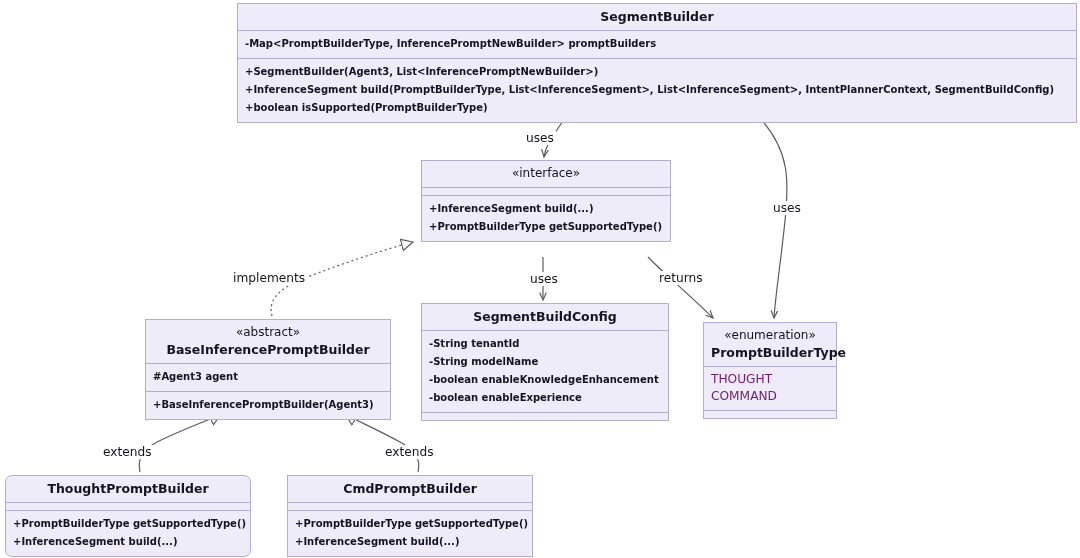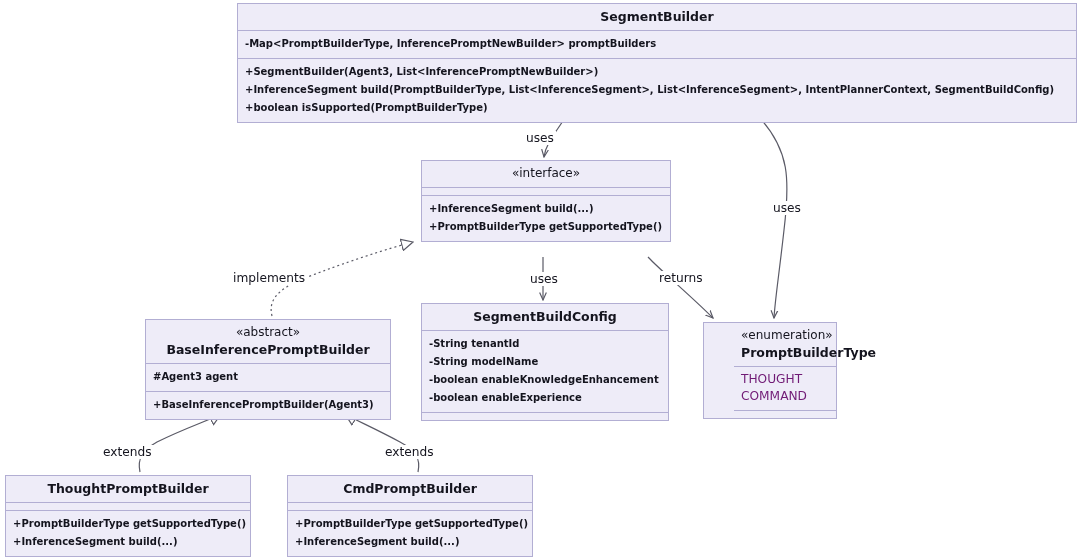--- a/index.html
+++ b/index.html
@@ -84,22 +84,22 @@
     white-space: nowrap;
     z-index: 8;
     line-height: 14px;
     text-align: right;
   }
   
   #box-segmentbuilder { left: 237px; top: 3px;  width: 840px; }
   #box-interface      { left: 421px; top: 160px; width: 250px; }
   #box-abstract       { left: 145px; top: 319px; width: 246px; }
   #box-config         { left: 421px; top: 303px; width: 248px; }
-  #box-enum           { left: 703px; top: 322px; width: 134px; padding-left: 30px; }
-  #box-thought        { left: 5px;   top: 475px; width: 246px; }
+  #box-enum           { left: 703px; top: 322px; width: 134px; }
+  #box-thought        { left: 5px;   top: 475px; width: 246px; border-radius: 7px; }
   #box-cmd            { left: 287px; top: 475px; width: 246px; }
 </style>
 </head>
 <body>
 
 <div id="canvas">
 
   <svg class="edges" viewBox="0 0 1080 558" xmlns="http://www.w3.org/2000/svg">
     <defs>
       <marker id="arrow-open" viewBox="0 0 10 10" refX="9" refY="5" markerWidth="7" markerHeight="7" orient="auto-start-reverse">

